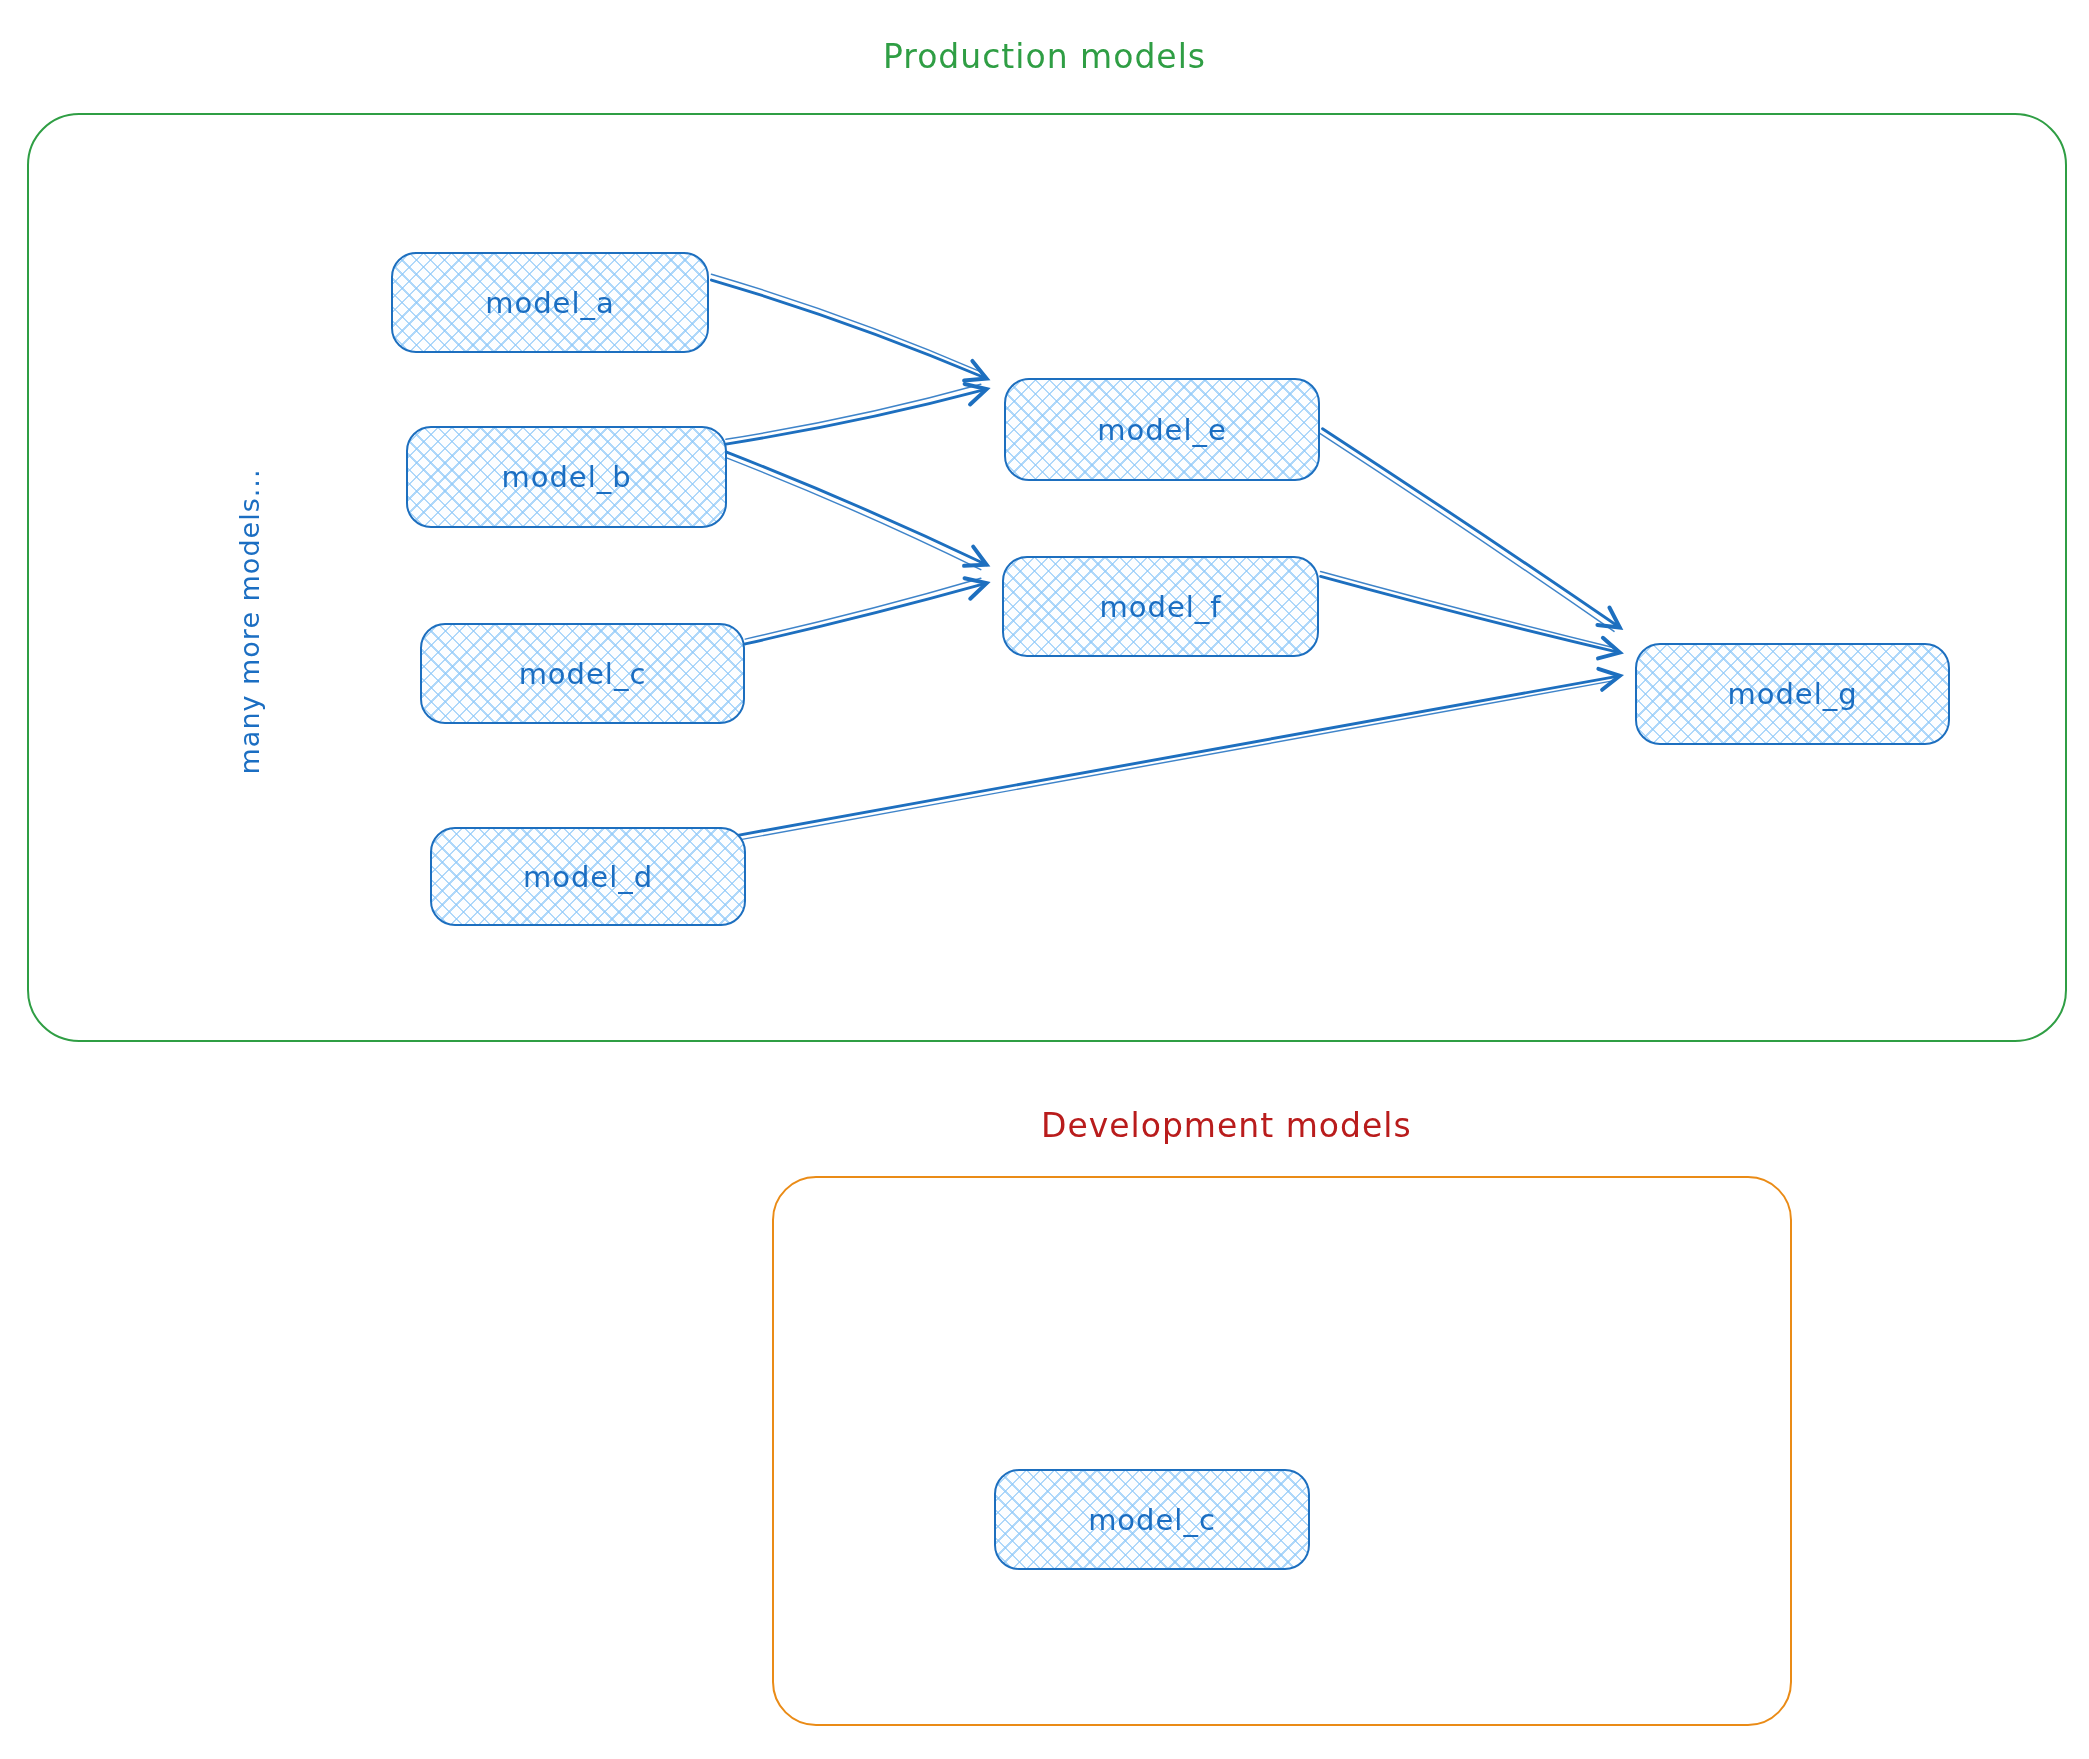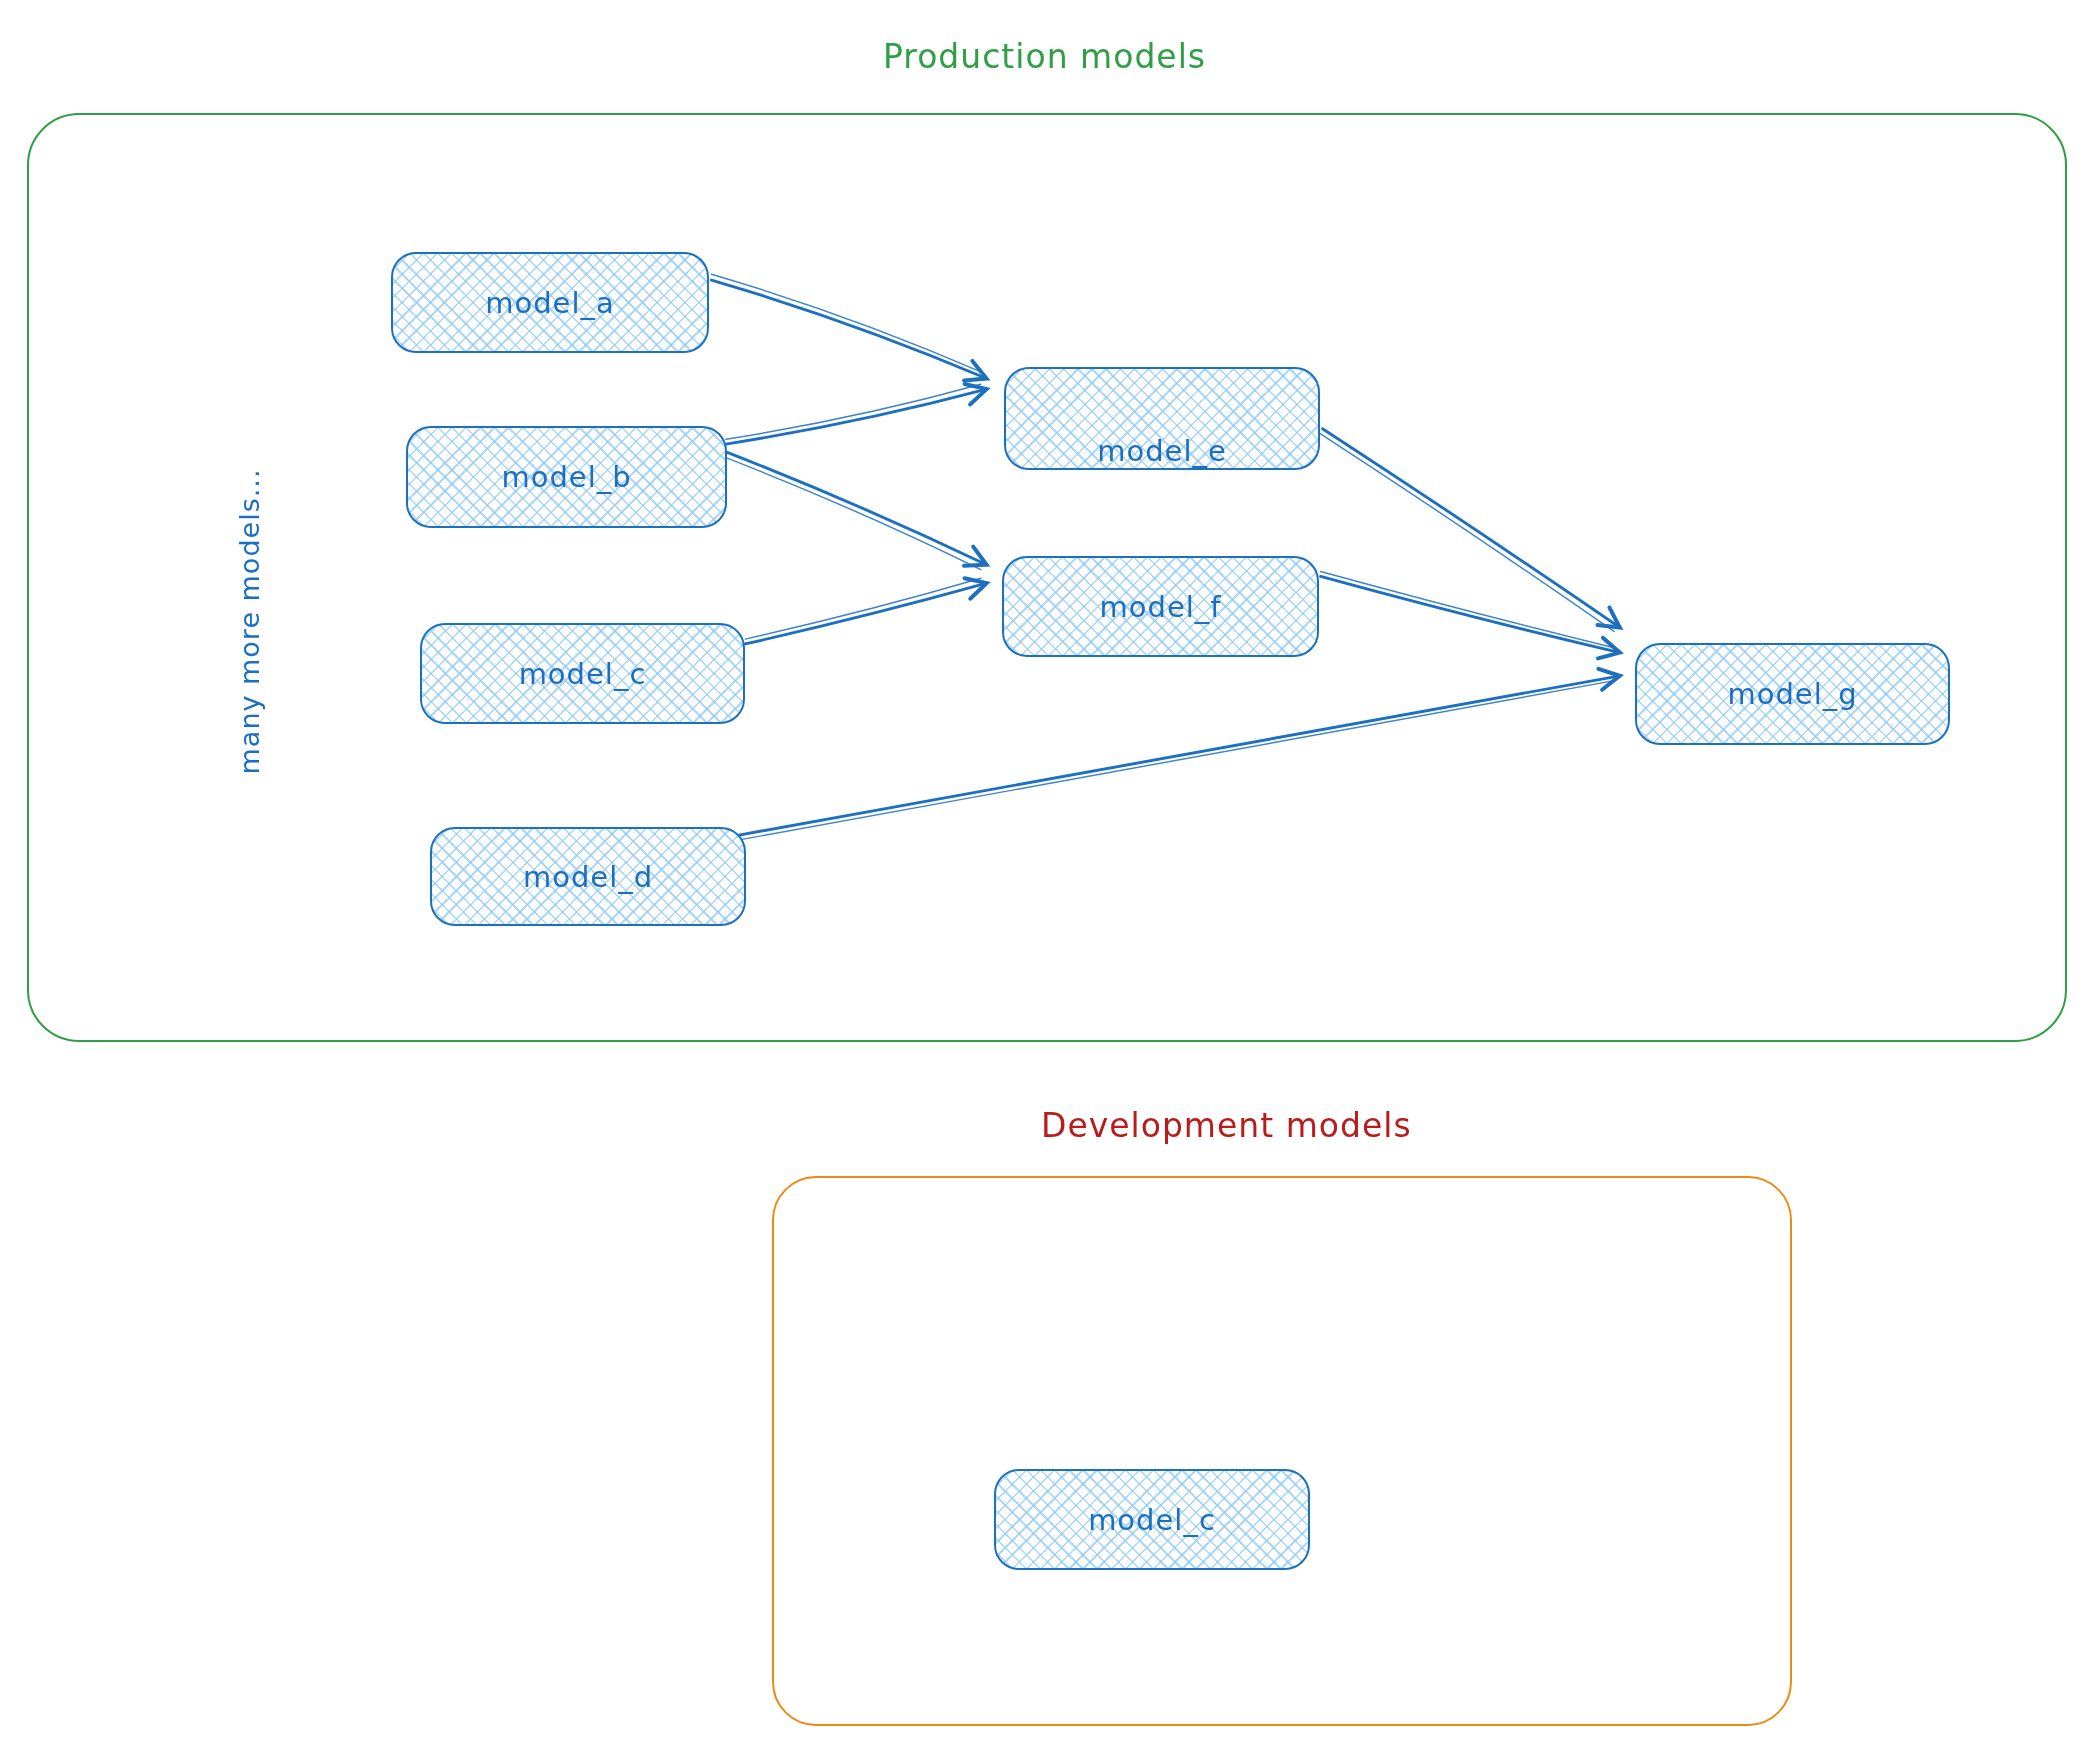--- a/index.html
+++ b/index.html
@@ -42,21 +42,21 @@
     display:flex;align-items:center;justify-content:center;
     color:#1b6ec2;
     font-size:29px;
     letter-spacing:1px;
     margin-top:32px;
   }
   #n-a{left:391px;top:220px;width:314px;height:97px;}
   #n-b{left:406px;top:394px;width:317px;height:98px;}
   #n-c{left:420px;top:591px;width:321px;height:97px;}
   #n-d{left:430px;top:795px;width:312px;height:95px;}
-  #n-e{left:1004px;top:335px;width:312px;height:99px;align-items:flex-end;}
+  #n-e{left:1004px;top:346px;width:312px;height:99px;}
   #n-f{left:1002px;top:524px;width:313px;height:97px;}
   #n-g{left:1635px;top:611px;width:311px;height:98px;}
   #n-c-dev{left:994px;top:1437px;width:312px;height:97px;}
   .side-note{
     position:absolute;
     left:85px;top:602px;
     width:328px;height:39px;
     display:flex;align-items:center;justify-content:center;
     transform:rotate(-90deg);
     color:#1b6ec2;

